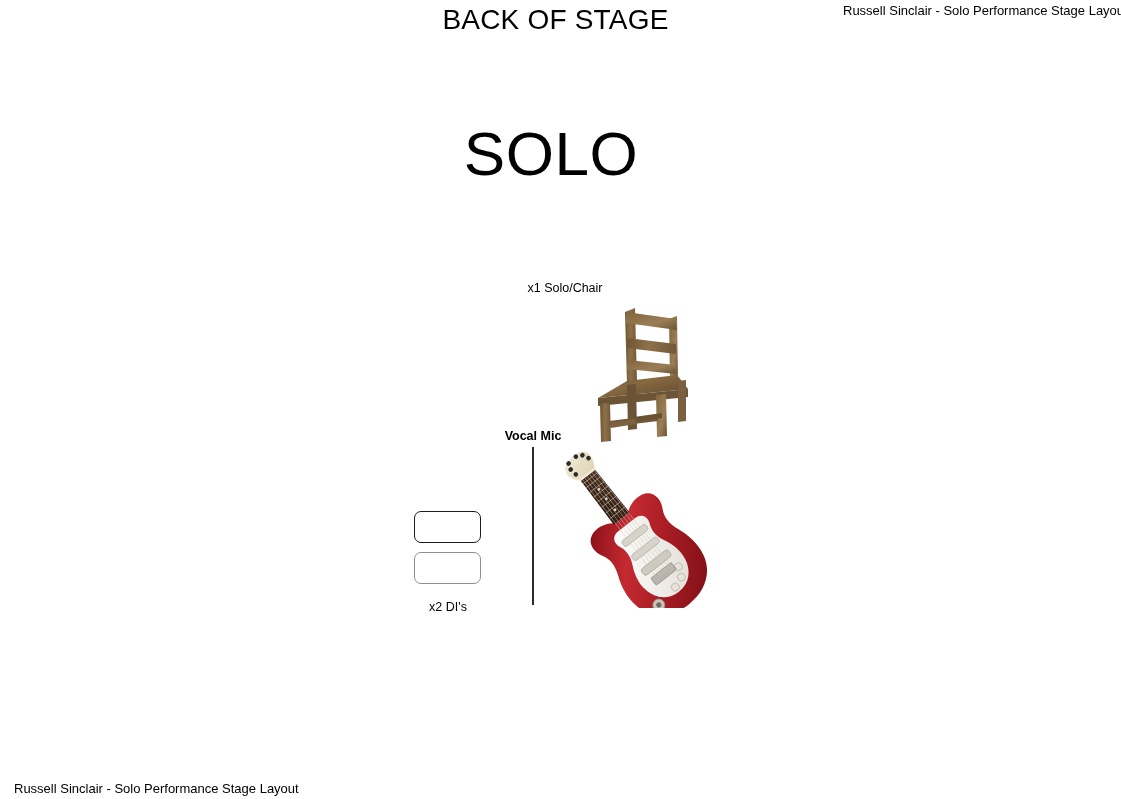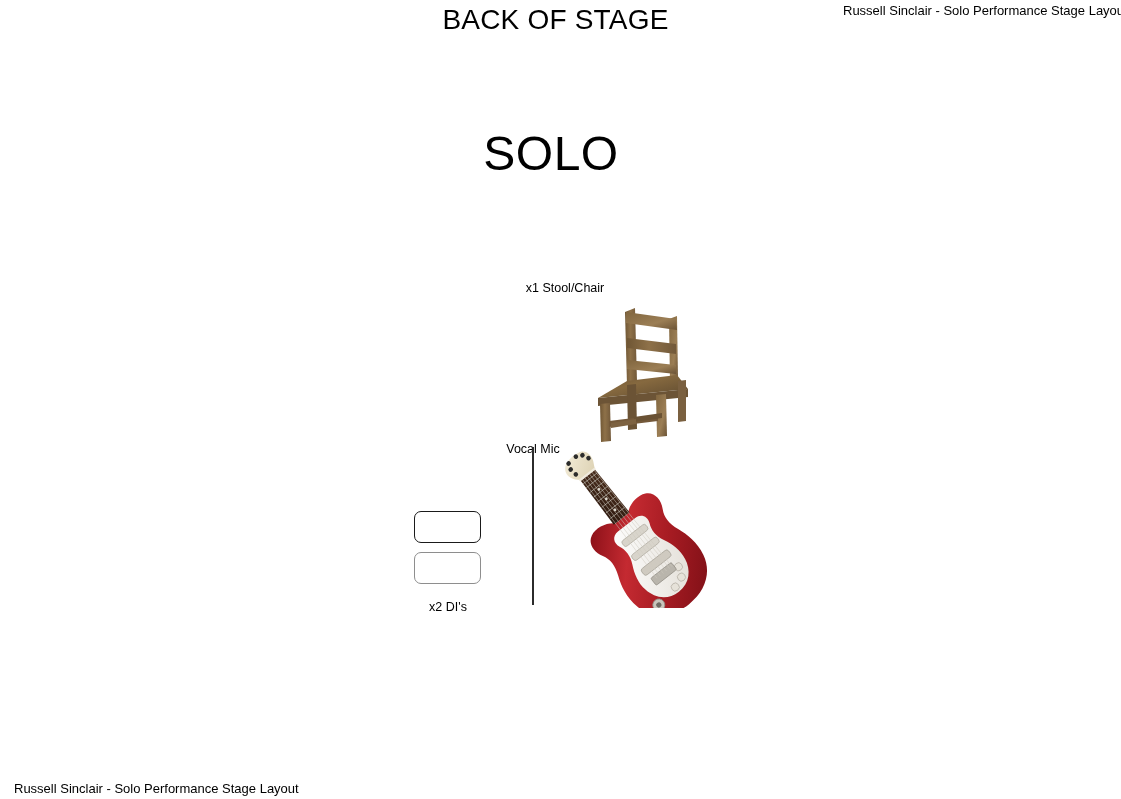--- a/index.html
+++ b/index.html
@@ -47,41 +47,42 @@
     font-size: 28px;
     line-height: 33px;
     letter-spacing: 0.2px;
   }
   .solo-title {
     position: absolute;
     left: 0;
     top: 114px;
     width: 1102px;
     text-align: center;
-    font-size: 48px;
+    font-size: 62px;
     line-height: 80px;
     letter-spacing: 0.5px;
   }
 
   .label {
     position: absolute;
     font-size: 12.5px;
     line-height: 15px;
     white-space: nowrap;
     text-align: center;
   }
   .label-chair {
     left: 465px;
     top: 281px;
     width: 200px;
   }
   .label-mic {
     left: 453px;
-    top: 442px;
+    top: 429px;
     width: 160px;
+    font-weight: bold;
   }
   .label-di {
     left: 378px;
     top: 592px;
     width: 140px;
     margin-top: 8px;
   }
 
   
   .mic-stand {
@@ -136,21 +137,21 @@
 <div class="stage-canvas">
 
   <div class="doc-title-top">Russell Sinclair - Solo Performance Stage Layout</div>
 
   <div class="doc-title-bottom">Russell Sinclair - Solo Performance Stage Layout</div>
 
   <div class="back-of-stage">BACK OF STAGE</div>
 
   <div class="solo-title">SOLO</div>
 
-  <div class="label label-chair">x1 Stool/Chair</div>
+  <div class="label label-chair">x1 Solo/Chair</div>
 
   <div class="chair">
     <svg viewBox="0 0 116 142" width="116" height="142" xmlns="http://www.w3.org/2000/svg">
       <defs>
         <linearGradient id="woodA" x1="0" y1="0" x2="1" y2="0">
           <stop offset="0%" stop-color="#6f5634"></stop>
           <stop offset="45%" stop-color="#8e7149"></stop>
           <stop offset="100%" stop-color="#72593a"></stop>
         </linearGradient>
         <linearGradient id="woodB" x1="0" y1="0" x2="1" y2="1">

